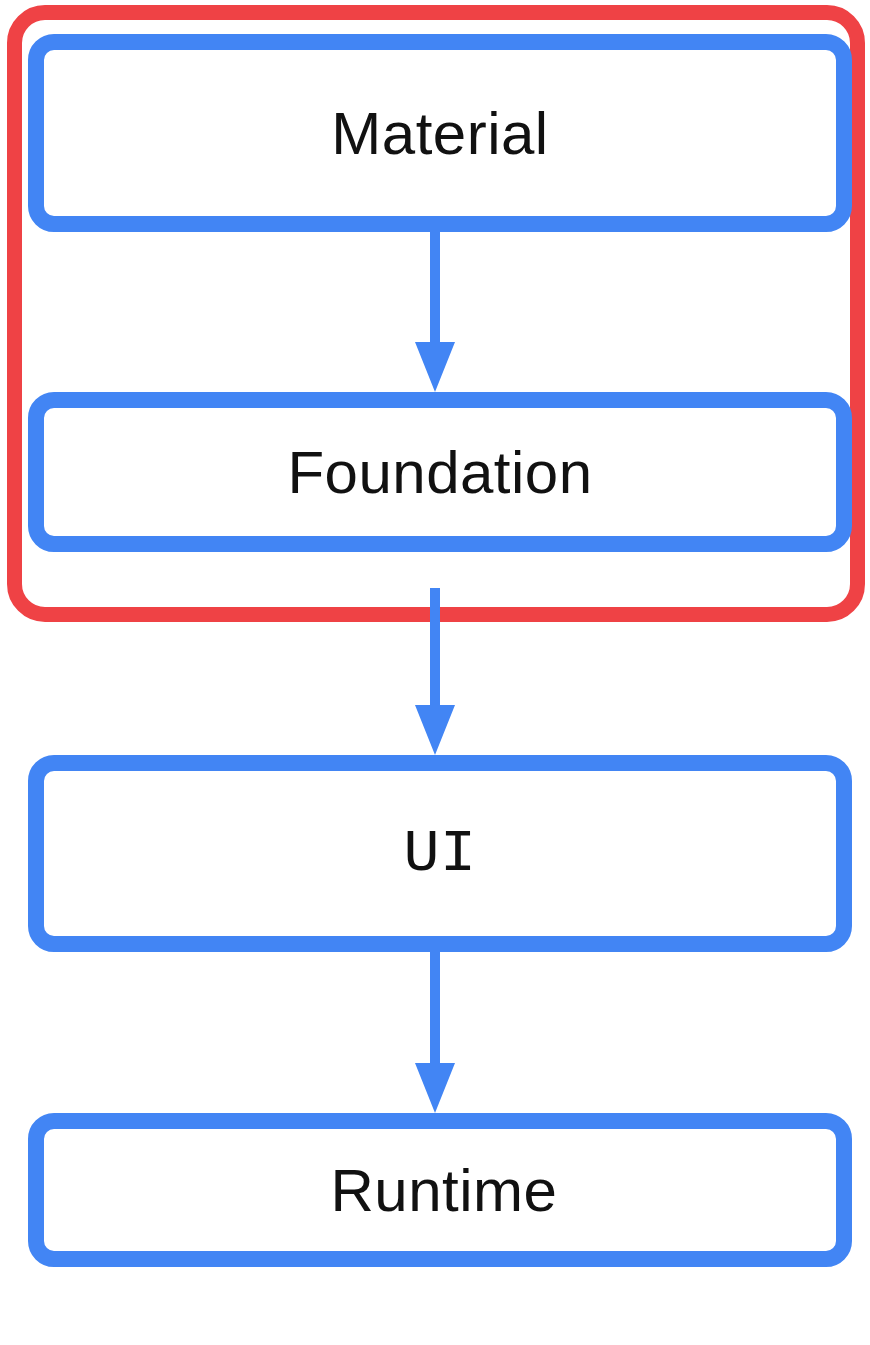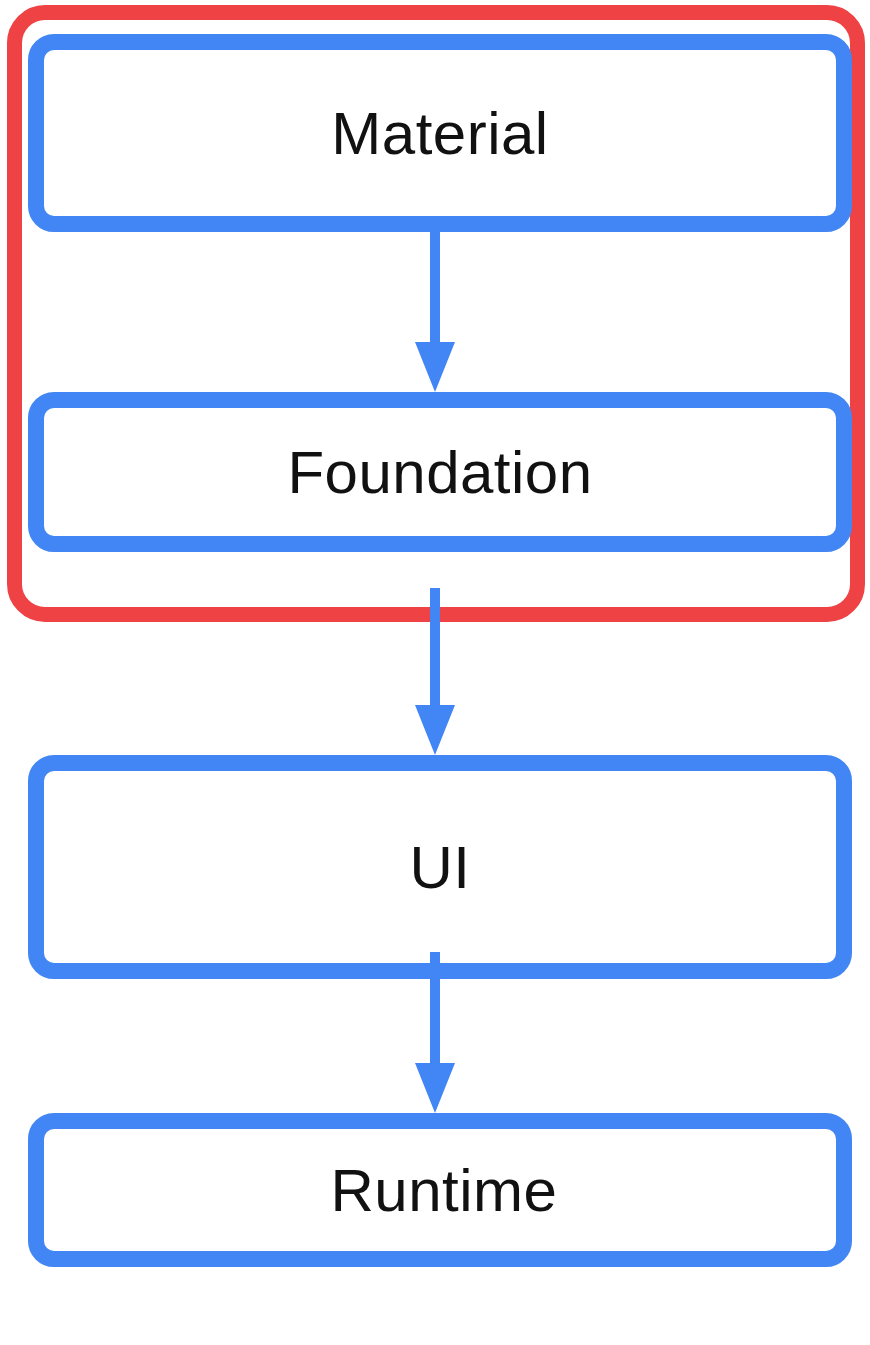--- a/index.html
+++ b/index.html
@@ -40,21 +40,21 @@
     z-index: 2;
   }
   .node-label {
     font-size: 60px;
     font-weight: 500;
     color: var(--label-text);
     letter-spacing: 0.5px;
   }
   .node.material   { top: 34px;   height: 198px; }
   .node.foundation { top: 392px;  height: 160px; }
-  .node.ui         { top: 755px;  height: 224px; }
+  .node.ui         { top: 755px;  height: 197px; font-family: Liberation Mono, monospace; }
   .node.runtime    { top: 1113px; height: 154px; padding-left: 8px; }
   .arrow {
     position: absolute;
     left: 415px;           
     width: 40px;
     display: flex;
     flex-direction: column;
     align-items: center;
     z-index: 3;
   }

